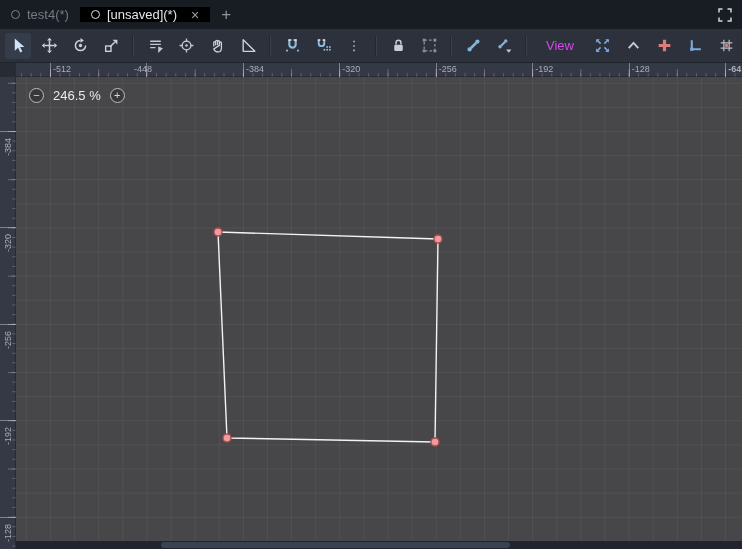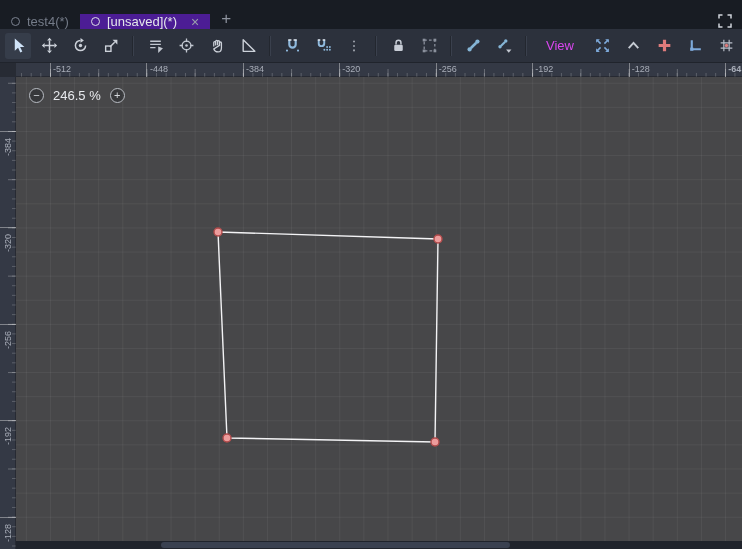--- a/index.html
+++ b/index.html
@@ -1,23 +1,23 @@
 <!DOCTYPE html>
 <html><head>
 <meta charset="utf-8">
 <style>
   html,body{margin:0;padding:0;background:#15181e;}
   .app{position:relative;width:742px;height:549px;overflow:hidden;
        font-family:"Liberation Sans",sans-serif;background:#474749;user-select:none;}
 
   
   .tabbar{position:absolute;left:0;top:0;width:742px;height:29px;background:#181c23;
-          display:flex;align-items:flex-end;box-sizing:border-box;}
+          display:flex;align-items:center;box-sizing:border-box;}
   .tab{display:flex;align-items:center;gap:7px;padding:0 11px;font-size:13px;color:#747b88;cursor:pointer;}
-  .tab.active{background:#4c1d95;color:#e3e6ea;}
+  .tab.active{background:#000000;color:#e3e6ea;}
   .ring{width:9px;height:9px;border-radius:50%;border:1.6px solid #7b8290;box-sizing:border-box;flex:none;}
   .tab.active .ring{border-color:#dde0e6;}
   .tab-close{margin-left:7px;font-size:14px;color:#9aa0ab;line-height:1;}
   .add-tab{display:flex;align-items:center;padding:0 11px;font-size:17px;color:#8d939e;cursor:pointer;}
   .df-btn{margin-left:auto;display:flex;align-items:center;padding:0 9px;cursor:pointer;}
 
   
   .toolbar{position:absolute;left:0;top:29px;width:742px;height:34px;background:#2c313c;
            display:flex;align-items:center;gap:5px;padding:0 5px;box-sizing:border-box;
            border-bottom:1px solid #20242c;}
@@ -248,21 +248,21 @@
         </svg>
       </div>
     </div>
   </div>
 
   <div class="corner"></div>
   <div class="ruler-top">
       <div class="vtick" style="left: 34px;"></div>
       <span class="rlab" style="left: 37px;">-512</span>
       <div class="vtick" style="left: 130.45px;"></div>
-      <span class="rlab" style="left: 134px;">-448</span>
+      <span class="rlab" style="left: 118px;">-448</span>
       <div class="vtick" style="left: 226.9px;"></div>
       <span class="rlab" style="left: 229.9px;">-384</span>
       <div class="vtick" style="left: 323.35px;"></div>
       <span class="rlab" style="left: 326.35px;">-320</span>
       <div class="vtick" style="left: 419.8px;"></div>
       <span class="rlab" style="left: 422.8px;">-256</span>
       <div class="vtick" style="left: 516.25px;"></div>
       <span class="rlab" style="left: 519.25px;">-192</span>
       <div class="vtick" style="left: 612.7px;"></div>
       <span class="rlab" style="left: 615.7px;">-128</span>

